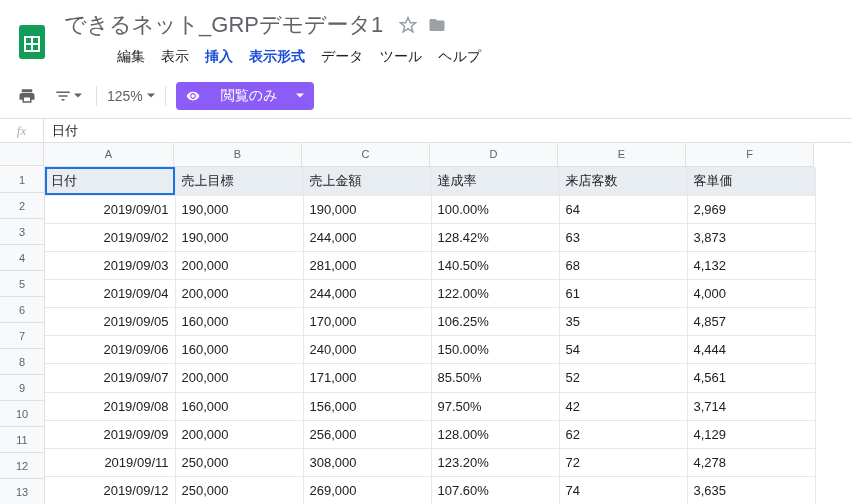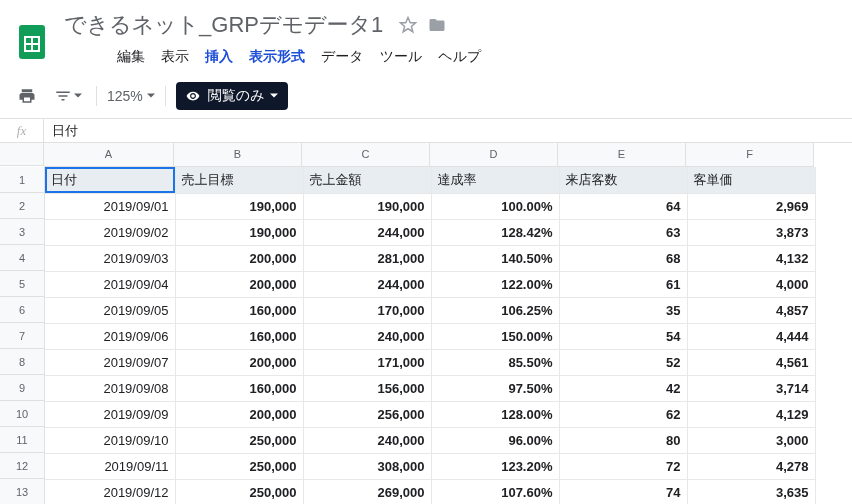--- a/index.html
+++ b/index.html
@@ -74,28 +74,28 @@
   }
   .zoom {
     color:#5f6368;
     font-size:14px;
     display:flex;
     align-items:center;
     gap:4px;
     justify-content:center;
   }
   .view-pill {
-    background:#0f172a;
+    background:#8b5cf6;
     color:#fff;
     border-radius:4px;
     padding:5px 10px 5px 8px;
     font-size:14px;
     display:flex;
     align-items:center;
-    gap:6px;
+    gap:19px;
   }
   
   .fx-bar {
     display:flex;
     align-items:center;
     border-bottom:1px solid #e0e0e0;
     height:24px;
     font-size:13px;
   }
   .fx-label {
@@ -158,21 +158,21 @@
     padding:0 6px;
     font-size:13px;
     white-space:nowrap;
     overflow:hidden;
   }
   tr.hdr td {
     background:#e7edf0;
     text-align:left;
     color:#202124;
   }
-  .num { text-align:right;font-weight:bold; }
+  .num { text-align:left; }
   .date { text-align:right; }
   .active-cell {
     outline:2px solid #1a73e8;
     outline-offset:-2px;
   }
   .colA{width:130px}.colB{width:128px}.colC{width:128px}.colD{width:128px}.colE{width:128px}.colF{width:128px}
   .top-grid{display:flex;}
   .body-grid{display:flex;}
 </style>
 </head>
@@ -365,28 +365,20 @@
           </tr>
       <tr>
             <td class="date">2019/09/09</td>
             <td class="num">200,000</td>
             <td class="num">256,000</td>
             <td class="num">128.00%</td>
             <td class="num">62</td>
             <td class="num">4,129</td>
           </tr>
       <tr>
-            <td class="date">2019/09/10</td>
-            <td class="num">250,000</td>
-            <td class="num">240,000</td>
-            <td class="num">96.00%</td>
-            <td class="num">80</td>
-            <td class="num">3,000</td>
-          </tr>
-      <tr>
             <td class="date">2019/09/11</td>
             <td class="num">250,000</td>
             <td class="num">308,000</td>
             <td class="num">123.20%</td>
             <td class="num">72</td>
             <td class="num">4,278</td>
           </tr>
       <tr>
             <td class="date">2019/09/12</td>
             <td class="num">250,000</td>

